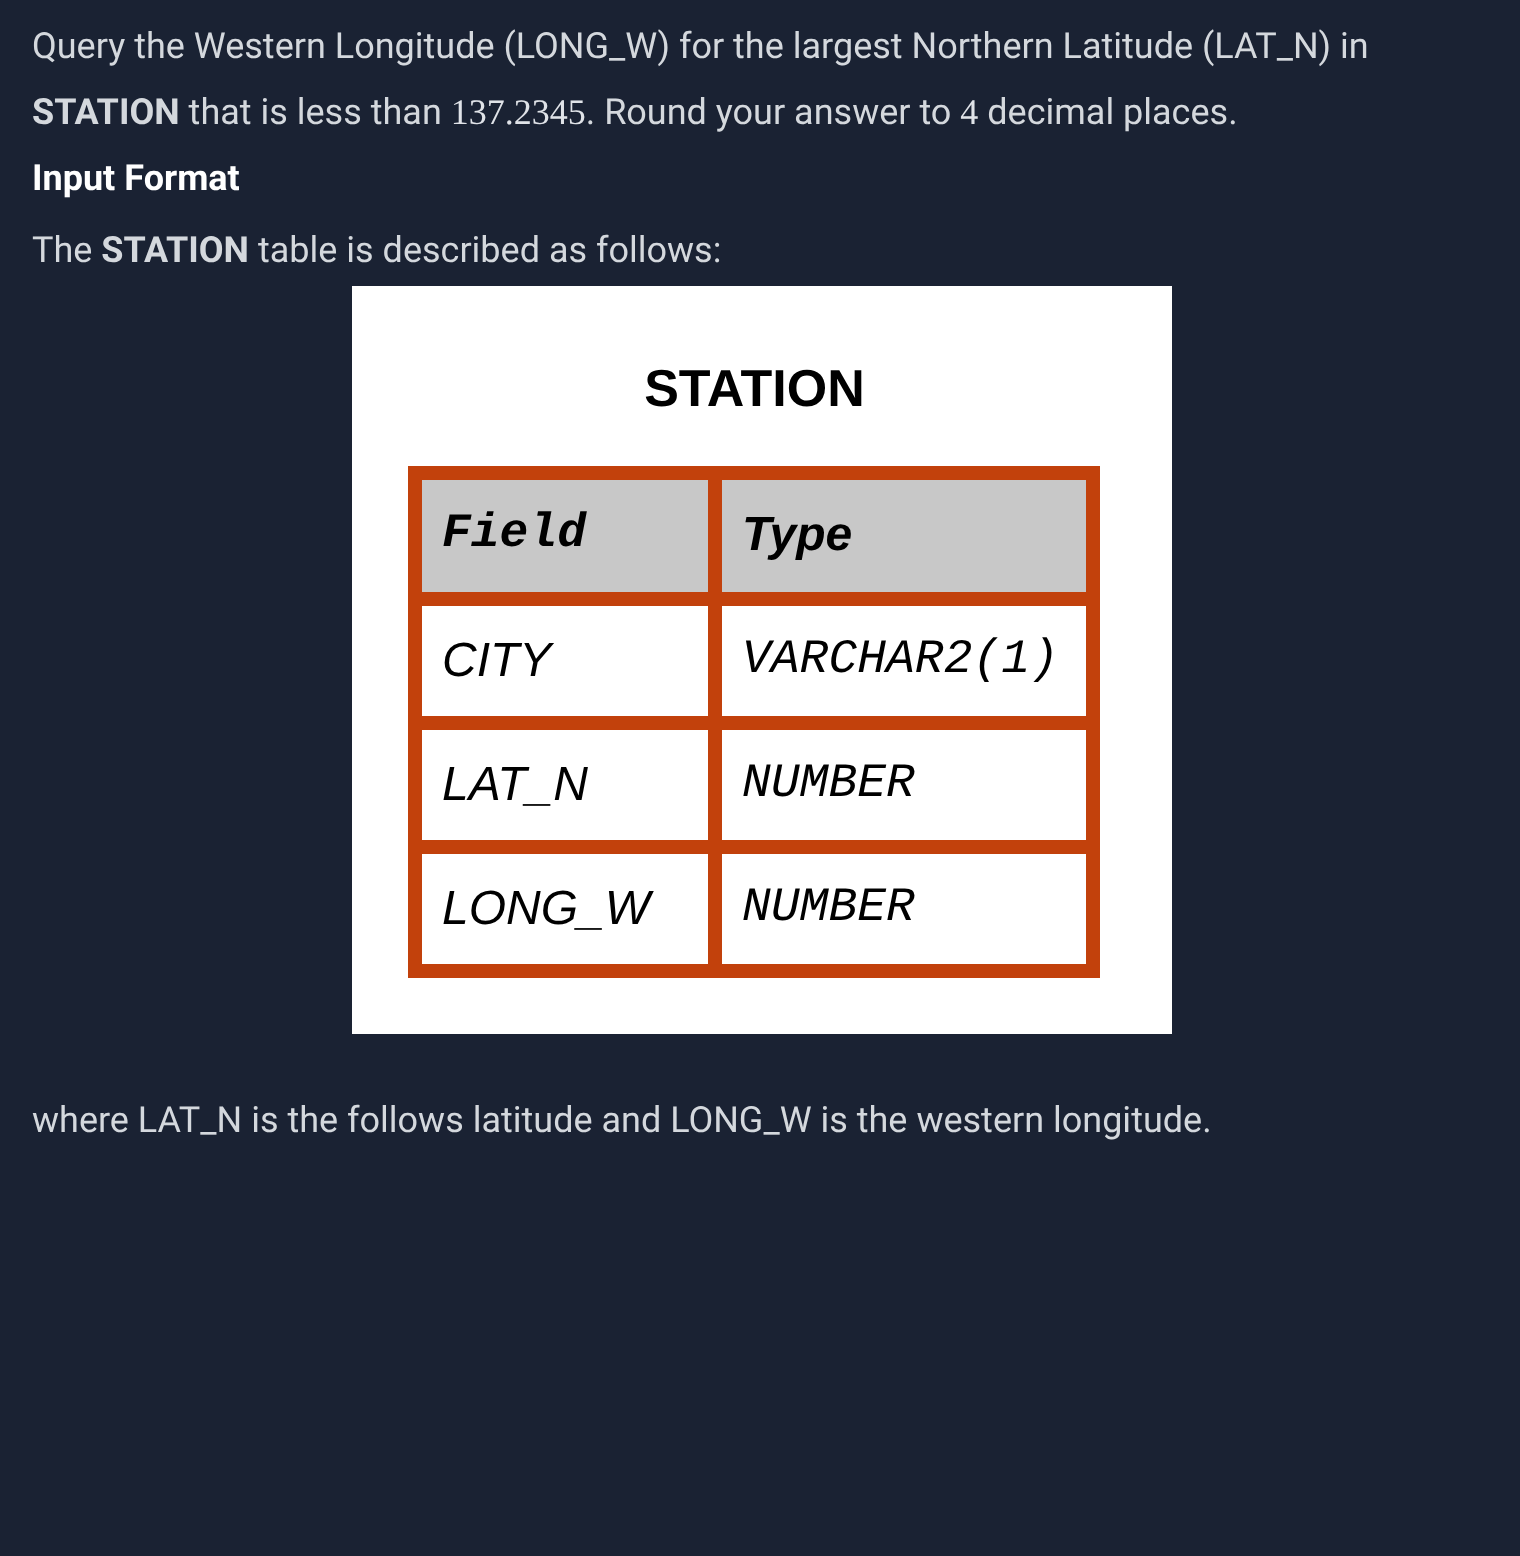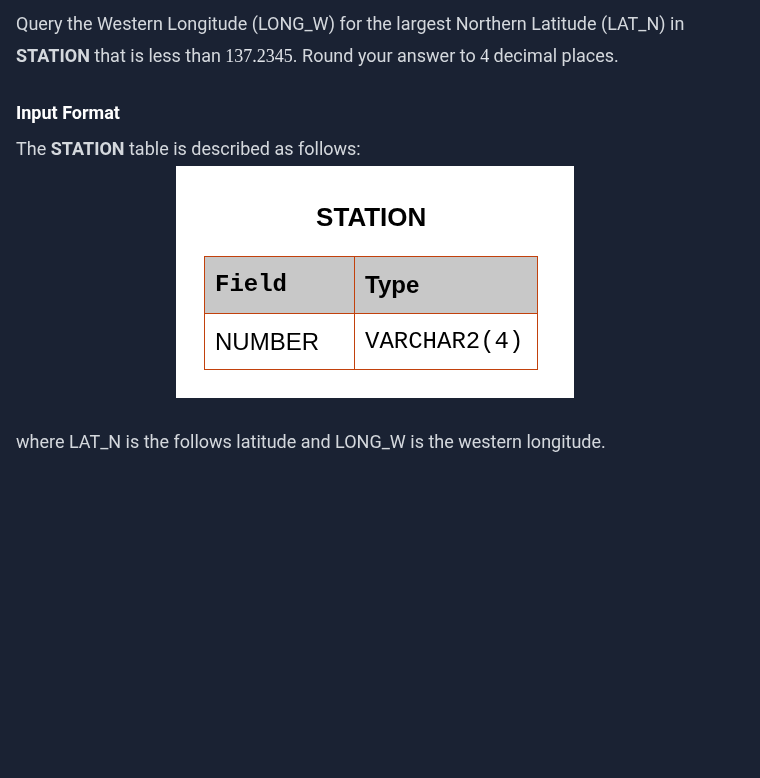--- a/index.html
+++ b/index.html
@@ -10,21 +10,20 @@
     body {
       background-color: #1a2233;
       color: #d4d8dd;
       font-family: -apple-system, BlinkMacSystemFont, "Segoe UI", Roboto, "Helvetica Neue", Arial, sans-serif;
       font-size: 18px;
       line-height: 1.8;
       padding: 8px 16px 16px 16px;
       width: 760px;
     }
     .problem-text {
-      margin-bottom: 24px;
     }
     .bold {
       font-weight: 700;
     }
     .math-num {
       font-family: Georgia, 'Times New Roman', serif;
       color: #e0e3e8;
     }
     .section-heading {
       font-weight: 700;
@@ -48,23 +47,24 @@
       text-align: center;
       margin-bottom: 16px;
     }
     table {
       border-collapse: collapse;
       font-family: 'Courier New', Courier, monospace;
       font-size: 24px;
       color: #000000;
     }
     th, td {
-      border: 1px solid #c2410c;
+      border: 7px solid #c2410c;
       padding: 6px 14px 6px 10px;
       text-align: left;
+      font-style: italic;
     }
     th {
       background-color: #c8c8c8;
       font-weight: 700;
       font-family: 'Courier New', Courier, monospace;
     }
     th.type-header {
       font-family: Arial, Helvetica, sans-serif;
     }
     th.field-header {
@@ -96,22 +96,30 @@
   <div class="table-title">STATION</div>
   <table>
     <thead>
       <tr>
         <th class="field-header">Field</th>
         <th class="type-header">Type</th>
       </tr>
     </thead>
     <tbody>
       <tr>
-        <td class="field-cell">NUMBER</td>
-        <td>VARCHAR2(4)</td>
+        <td class="field-cell">CITY</td>
+        <td>VARCHAR2(1)</td>
+      </tr>
+      <tr>
+        <td class="field-cell">LAT_N</td>
+        <td>NUMBER</td>
+      </tr>
+      <tr>
+        <td class="field-cell">LONG_W</td>
+        <td>NUMBER</td>
       </tr>
     </tbody>
   </table>
 </div>
 
 <p class="footer-text">where LAT_N is the follows latitude and LONG_W is the western longitude.</p>
 
 
 
 

